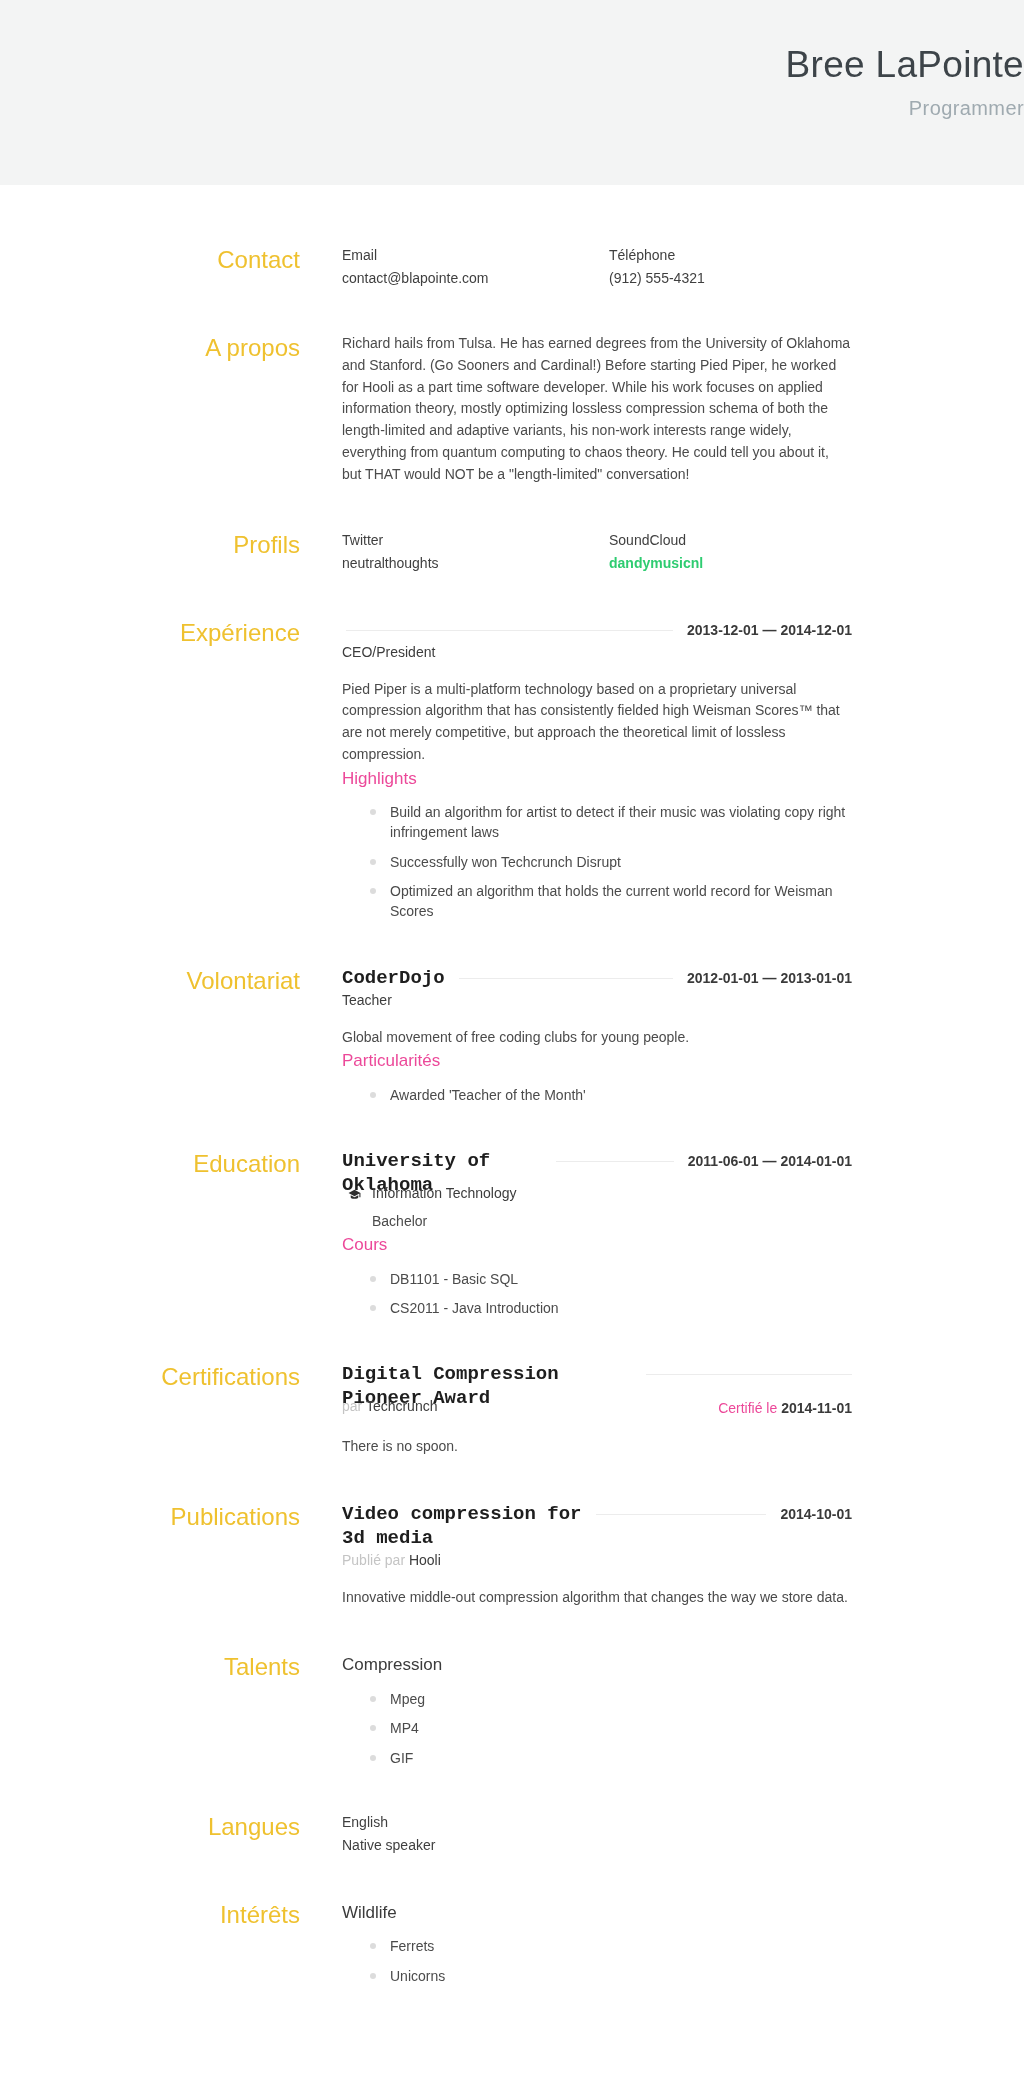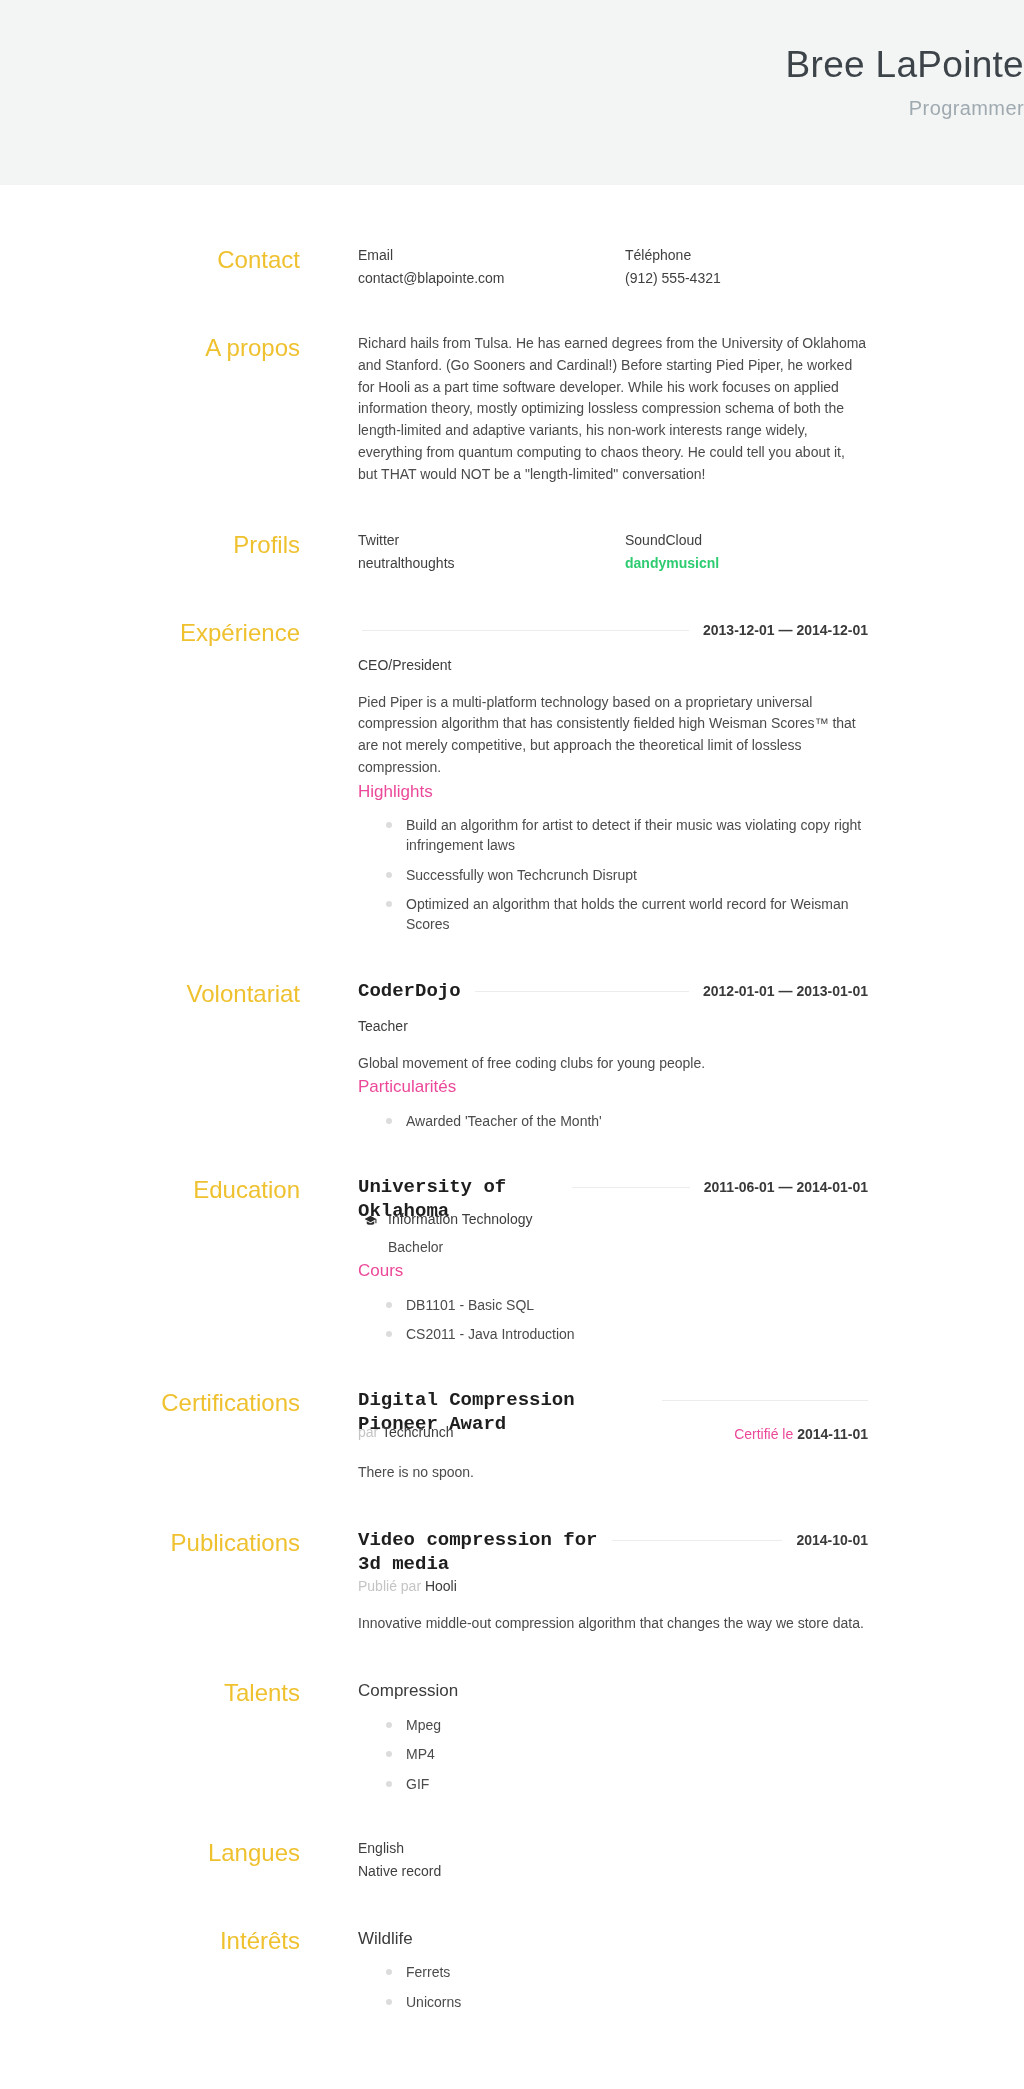--- a/index.html
+++ b/index.html
@@ -14,41 +14,41 @@
   }
 
   
   .hero { background: #f3f4f4; height: 185px; padding-top: 44px; text-align: right; }
   .hero-inner { margin-left: 342px; }
   .hero-name { margin: 0; font-size: 37px; font-weight: 400; color: #3d4449; letter-spacing: 0.3px; }
   .hero-title { margin-top: 11px; font-size: 20px; font-weight: 400; color: #9faab0; letter-spacing: 0.4px; }
 
   
   main { padding: 60px 0 130px 0; }
-  .section { display: flex; margin-bottom: 44px; gap: 16px; }
+  .section { display: flex; margin-bottom: 44px; }
   .section-label { flex: 0 0 300px; text-align: right; font-size: 24px; line-height: 1.15; color: #efc12f; padding-top: 1px; }
   .section-body { margin-left: 42px; width: 510px; font-size: 14px; line-height: 1.5; color: #4b4b4b; }
 
   .two-col { display: grid; grid-template-columns: 267px 1fr; }
   .kv-label { color: #3f3f3f; }
   .kv-value { color: #3f3f3f; margin-top: 2px; }
   a.link-green { color: #2ecc71; text-decoration: none; cursor: pointer; font-weight: bold; }
 
   .about-text { margin: 0; line-height: 1.56; }
 
   
   .entry-head { display: flex; align-items: flex-start; }
   .entry-title { margin: 0; font-size: 19px; font-weight: 700; color: #1e1e1e; line-height: 24px; height: 24px; overflow: visible; flex-shrink: 0; font-family: Liberation Mono, monospace; }
   .entry-line { flex: 1 1 auto; height: 1px; background: #ececec; margin: 12px 14px 0 14px; }
   .entry-line.full { margin-right: 0; }
   .exp-head .entry-line { margin-left: 4px; }
   .entry-date { font-size: 14px; font-weight: 700; color: #3a3a3a; line-height: 24px; white-space: nowrap; }
   .date-prefix { font-weight: 400; color: #ec4899; }
 
-  .position { margin-top: 13px; color: #3c3c3c; }
+  .position { color: #3c3c3c; }
   .summary { margin: 16px 0 0 0; line-height: 1.55; }
   .subhead { font-size: 17px; color: #ec4899; }
 
   ul.dots { list-style: none; margin: 11px 0 0 0; padding: 0; }
   ul.dots li { position: relative; padding-left: 48px; margin-top: 9px; line-height: 1.45; }
   ul.dots li::before { content: ''; position: absolute; left: 28px; top: 7px; width: 6px; height: 6px; border-radius: 50%; background: #dcdcdc; }
 
   
   .edu-title { max-width: 200px; }
   .edu-area-row { margin-top: 10px; position: relative; padding-left: 30px; color: #3c3c3c; }
@@ -230,21 +230,21 @@
           </ul>
         </div>
       </div>
     </div>
   </section>
 
   <section class="section">
     <div class="section-label">Langues</div>
     <div class="section-body">
       <div class="lang-name">English</div>
-      <div class="lang-fluency">Native record</div>
+      <div class="lang-fluency">Native speaker</div>
     </div>
   </section>
 
   <section class="section">
     <div class="section-label">Intérêts</div>
     <div class="section-body">
       <div class="group-name">Wildlife</div>
       <ul class="dots">
         <li>Ferrets</li>
         <li>Unicorns</li>

